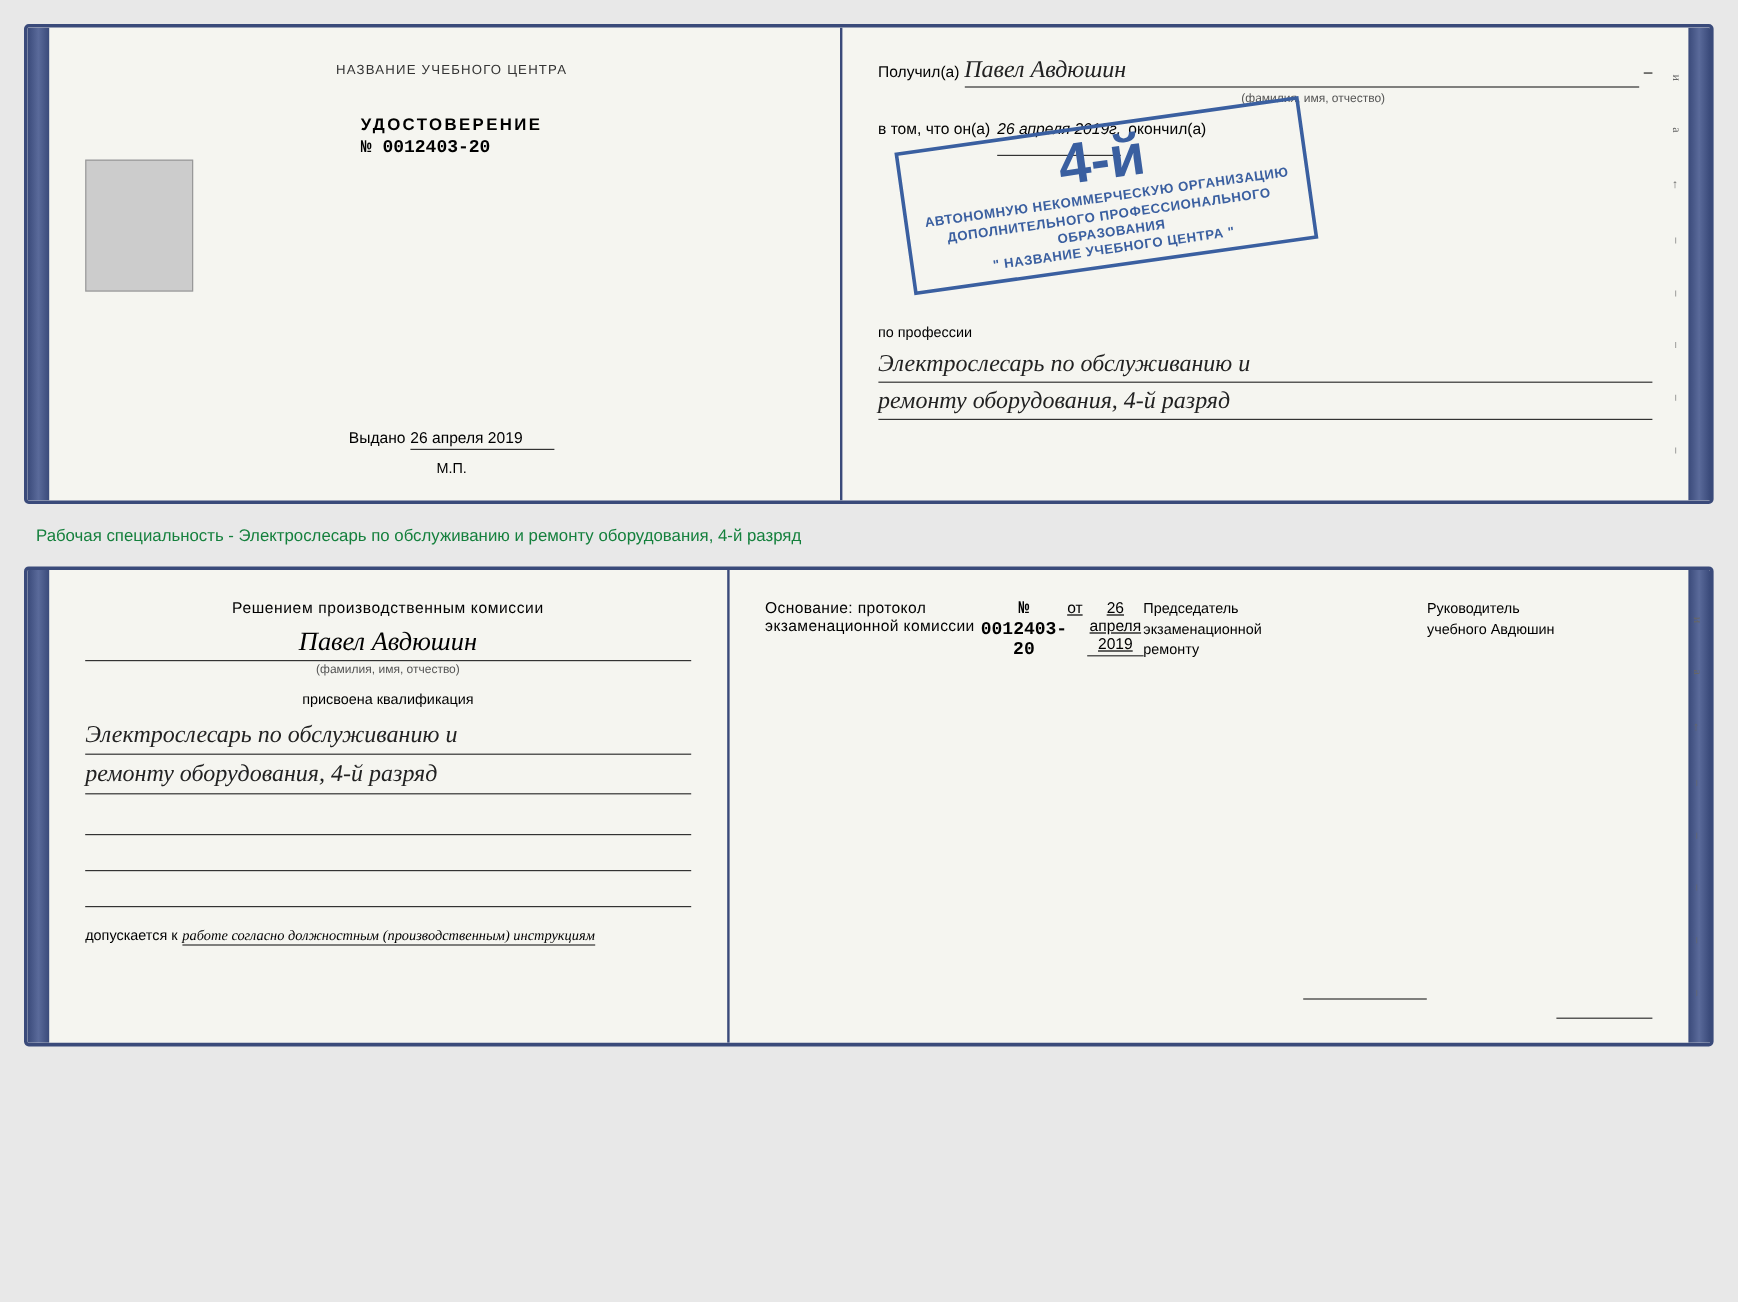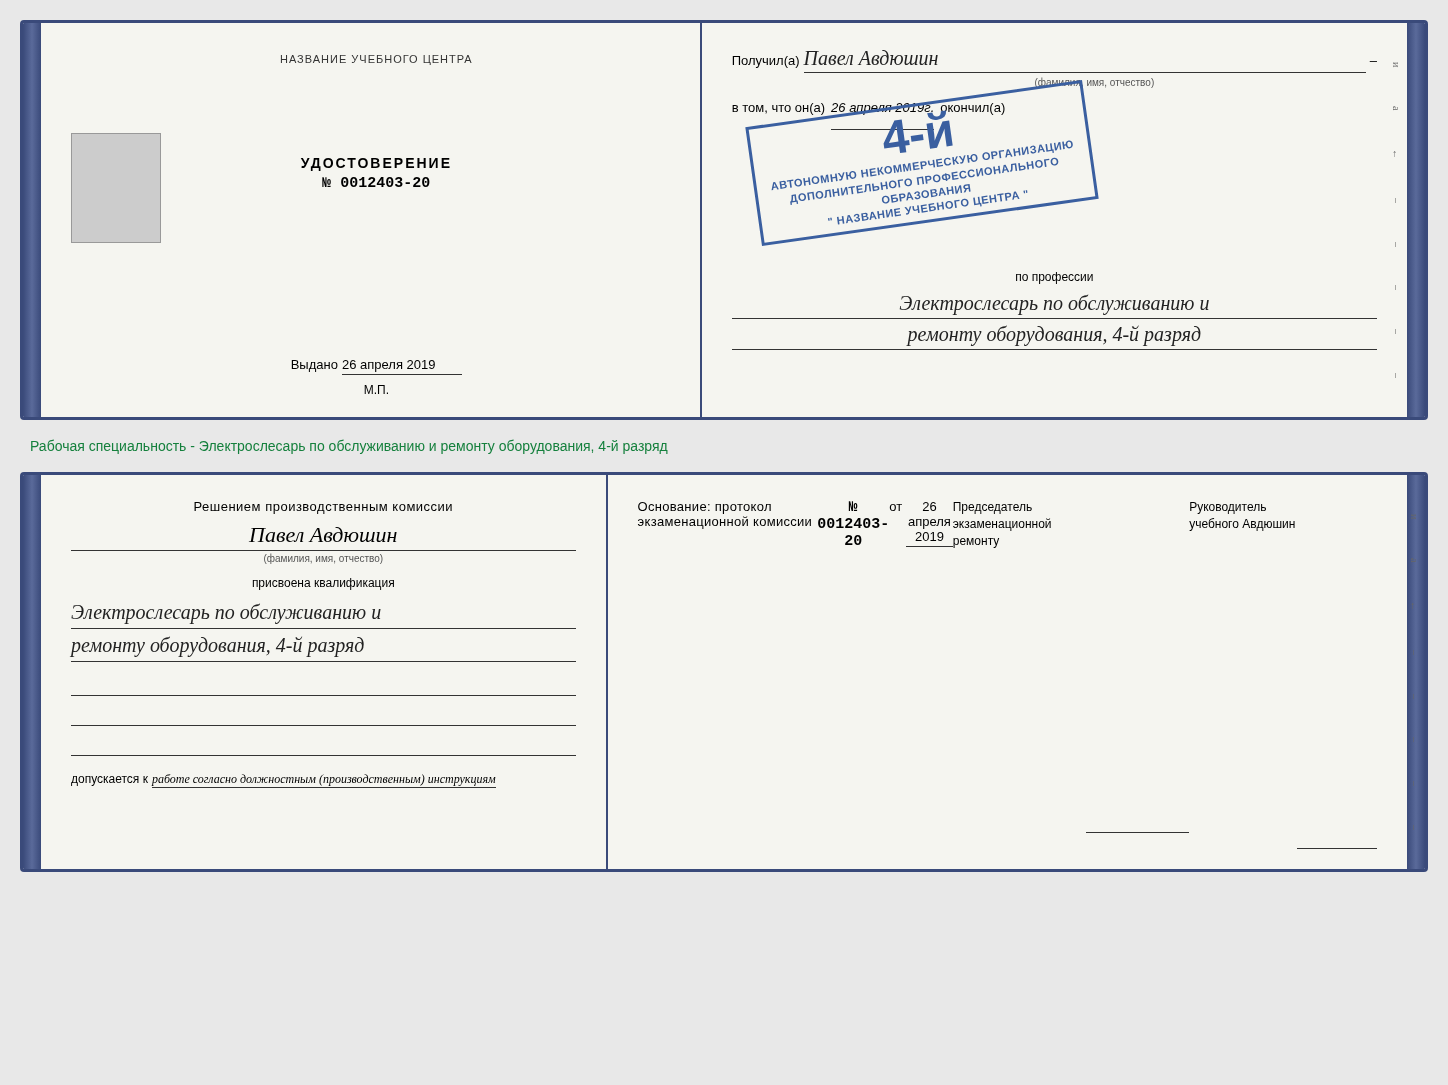--- a/index.html
+++ b/index.html
@@ -72,22 +72,20 @@
       width: 90px;
       height: 110px;
       background: #ccc;
       border: 1px solid #999;
       position: absolute;
       left: 30px;
       top: 110px;
     }
 
     .udostoverenie-block {
-      text-align: center;
-      margin-top: 60px;
     }
 
     .udostoverenie-title {
       font-size: 14px;
       letter-spacing: 2px;
       font-family: Arial, sans-serif;
       font-weight: bold;
       margin-bottom: 4px;
     }
 
@@ -377,20 +375,21 @@
 
     .protocol-date {
       font-family: Arial, sans-serif;
       font-size: 13px;
       text-align: center;
       margin-bottom: 24px;
       display: flex;
       align-items: baseline;
       justify-content: center;
       gap: 4px;
+      text-decoration: underline;
     }
 
     .protocol-date-value {
       border-bottom: 1px solid #333;
       padding-bottom: 2px;
     }
 
     .predsedatel-label {
       font-family: Arial, sans-serif;
       font-size: 12px;
@@ -454,21 +453,21 @@
         <span class="vtom-okончил">окончил(а)</span>
       </div>
 
       <div class="stamp-overlay">
         <div class="stamp-big-text">4-й</div>
         <div class="stamp-line1">АВТОНОМНУЮ НЕКОММЕРЧЕСКУЮ ОРГАНИЗАЦИЮ</div>
         <div class="stamp-line2">ДОПОЛНИТЕЛЬНОГО ПРОФЕССИОНАЛЬНОГО ОБРАЗОВАНИЯ</div>
         <div class="stamp-line3">" НАЗВАНИЕ УЧЕБНОГО ЦЕНТРА "</div>
       </div>
 
-      <div style="margin-top: 120px; text-align: center;">
+      <div style="margin-top: 120px;">
         <div class="po-professii-label">по профессии</div>
         <div class="professiya-value">Электрослесарь по обслуживанию и</div>
         <div class="professiya-value2">ремонту оборудования, 4-й разряд</div>
       </div>
 
       <div class="right-deco">
         <span class="deco-char">и</span>
         <span class="deco-char">а</span>
         <span class="deco-char">←</span>
         <span class="deco-char">–</span>

